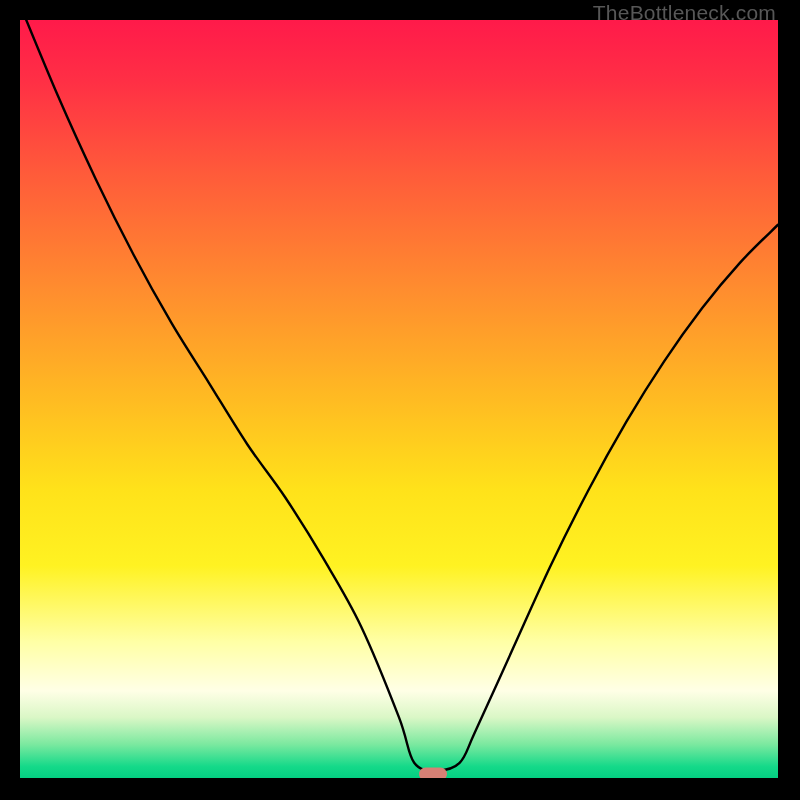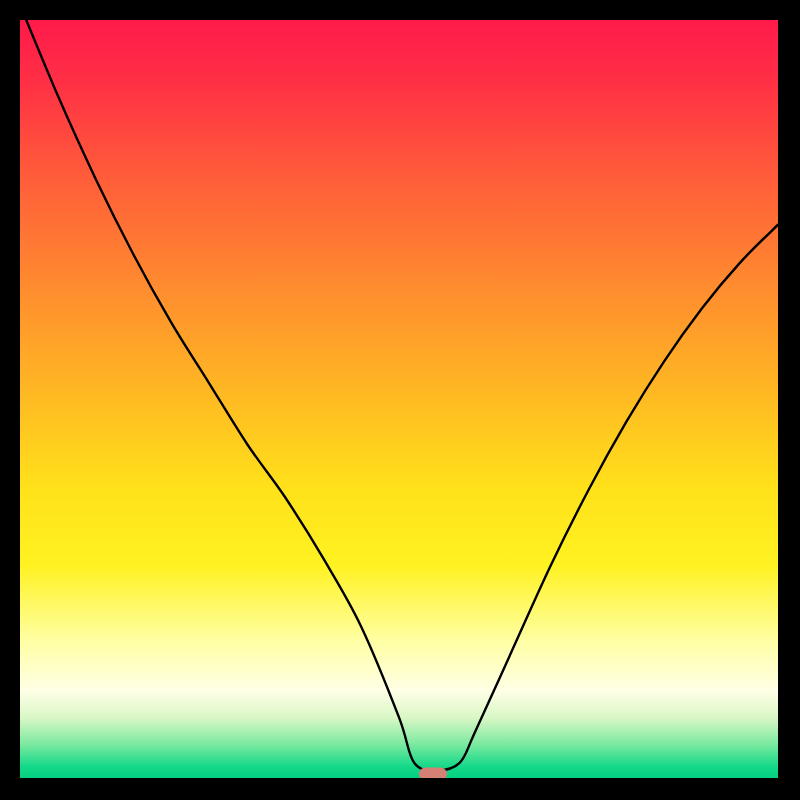--- a/index.html
+++ b/index.html
@@ -85,13 +85,14 @@
       <rect x="0" y="0" width="758" height="758" fill="url(#bg-grad)"></rect>
     </svg>
 
     <svg class="curve" viewBox="0 0 758 758" preserveAspectRatio="none">
       <path id="curve-path" d="M 0.0 -15.2 C 6.3 0.0, 25.3 46.7, 37.9 75.8 C 50.5 104.9, 63.2 132.6, 75.8 159.2 C 88.4 185.7, 101.1 211.0, 113.7 235.0 C 126.3 259.0, 139.0 281.7, 151.6 303.2 C 164.2 324.7, 176.9 343.6, 189.5 363.8 C 202.1 384.1, 214.8 405.5, 227.4 424.5 C 240.0 443.4, 252.7 458.6, 265.3 477.5 C 277.9 496.5, 290.6 516.7, 303.2 538.2 C 315.8 559.7, 328.5 579.9, 341.1 606.4 C 353.7 632.9, 370.2 674.6, 379.0 697.4 C 387.8 720.1, 387.8 734.0, 394.2 742.8 C 400.5 751.7, 409.3 750.4, 416.9 750.4 C 424.5 750.4, 433.3 749.2, 439.6 742.8 C 446.0 736.5, 446.0 731.5, 454.8 712.5 C 463.6 693.6, 480.1 656.9, 492.7 629.1 C 505.3 601.3, 518.0 572.3, 530.6 545.8 C 543.2 519.2, 555.9 494.0, 568.5 470.0 C 581.1 446.0, 593.8 423.2, 606.4 401.7 C 619.0 380.3, 631.7 360.0, 644.3 341.1 C 656.9 322.1, 669.6 304.5, 682.2 288.0 C 694.8 271.6, 707.5 256.5, 720.1 242.6 C 732.7 228.7, 751.7 211.0, 758.0 204.7" fill="none" stroke-width="2.4" stroke-linejoin="round" stroke-linecap="round" stroke="#000000"></path>
     </svg>
 
     <div class="marker" id="marker" style="left: 413.11px; top: 754.21px; background: rgb(214, 128, 117);"></div>
   </div>
 
+  <div class="watermark">TheBottleneck.com</div>
 </div>
 
 </body></html>

